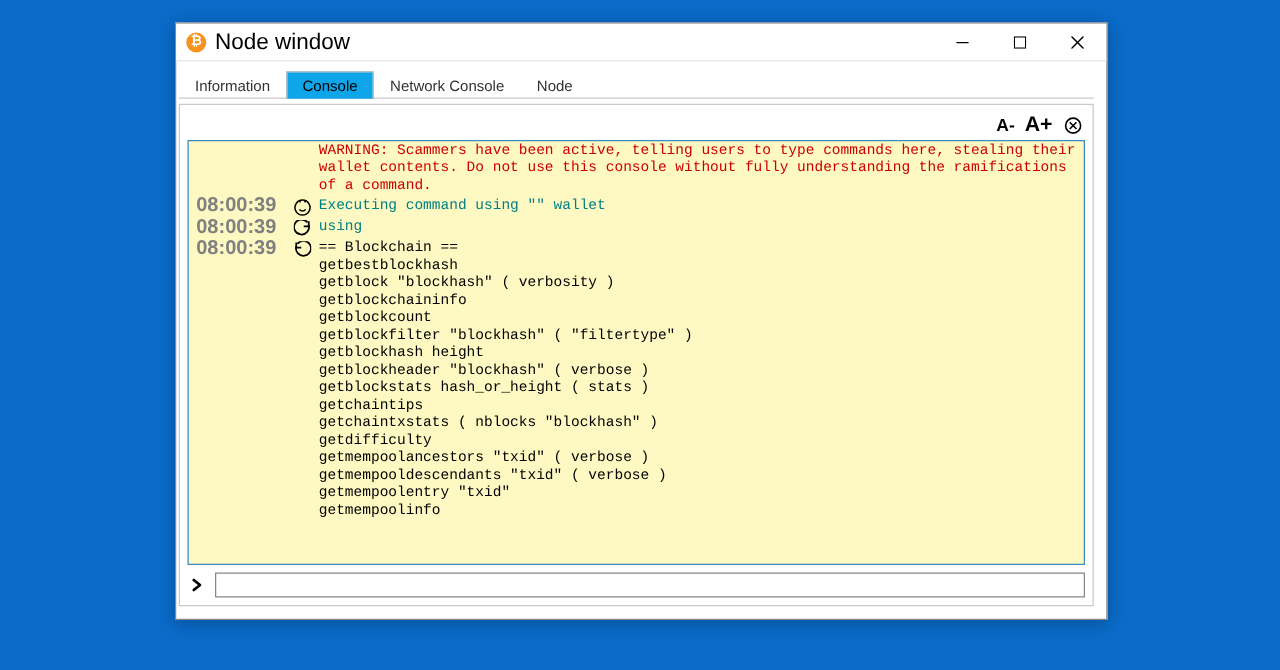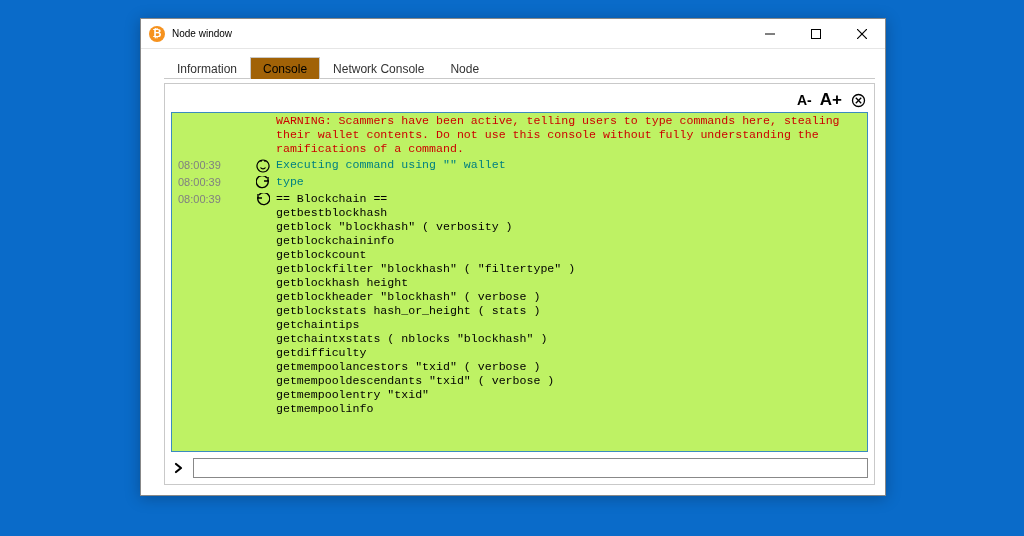--- a/index.html
+++ b/index.html
@@ -45,21 +45,21 @@
     margin-right: 7px;
   }
   .titlebar .app-icon span {
     color: #fff;
     font-weight: bold;
     font-size: 11px;
     line-height: 1;
   }
   .titlebar .title {
     flex: 1;
-    font-size: 10px;
+    font-size: 18px;
     color: #000;
   }
   .win-controls {
     display: flex;
     height: 100%;
   }
   .win-btn {
     width: 46px;
     height: 100%;
     display: flex;
@@ -68,21 +68,21 @@
     background: transparent;
     border: none;
     cursor: pointer;
   }
   .win-btn svg { stroke: #000; }
   .win-btn:last-child svg { stroke: #000; }
   .content {
     flex: 1;
     display: flex;
     flex-direction: column;
-    padding: 6px 10px 10px 23px;
+    padding: 6px 10px 10px 2px;
   }
   .tabs {
     display: flex;
     align-items: flex-end;
     height: 24px;
     margin-bottom: 4px;
     border-bottom: 1px solid #c9c9c9;
   }
   .tab {
     padding: 4px 12px 3px 12px;
@@ -90,21 +90,21 @@
     color: #333;
     border: 1px solid transparent;
     border-bottom: none;
     margin-bottom: -1px;
     cursor: pointer;
     background: transparent;
   }
   .tab.active {
     border-color: #c9c9c9;
     border-bottom-color: #fff;
-    background: #a16207;
+    background: #0ea5e9;
     color: #000;
     font-weight: 500;
   }
   .tabpage {
     flex: 1;
     border: 1px solid #c9c9c9;
     background: #fff;
     display: flex;
     flex-direction: column;
     padding: 4px 6px 6px 6px;
@@ -129,21 +129,21 @@
     width: 16px;
     height: 16px;
     display: inline-flex;
     align-items: center;
     justify-content: center;
     cursor: pointer;
   }
   .console {
     flex: 1;
     border: 1px solid #3a8bbf;
-    background: #bef264;
+    background: #fef9c3;
     overflow: hidden;
     position: relative;
   }
   .console-scroll {
     position: absolute;
     left: 0; right: 0; top: 0; bottom: 0;
     overflow-y: scroll;
     font-family: "Consolas","Courier New",monospace;
     font-size: 11.6px;
     line-height: 14px;
@@ -151,21 +151,22 @@
   }
   .row {
     display: flex;
     padding: 1px 6px 1px 6px;
   }
   .tscol {
     width: 72px;
     min-width: 72px;
     color: #808080;
     font-family: "Segoe UI", Arial, sans-serif;
-    font-size: 11px;
+    font-size: 16px;
+    font-weight: bold;
   }
   .iconcol {
     width: 26px;
     min-width: 26px;
     display: flex;
     align-items: flex-start;
     justify-content: center;
     padding-top: 1px;
   }
   .msgcol {
@@ -277,21 +278,21 @@
           </div>
 
           <div class="row">
             <div class="tscol">08:00:39</div>
             <div class="iconcol">
               <svg width="14" height="14" viewBox="0 0 14 14">
                   <path d="M11 2 A6 6 0 1 0 12 4" fill="none" stroke="#000" stroke-width="1.4"></path>
                   <path d="M12 1 L12 5 L8 5" fill="none" stroke="#000" stroke-width="1.4"></path>
                 </svg>
             </div>
-            <div class="msgcol msg-cmd">type</div>
+            <div class="msgcol msg-cmd">using</div>
           </div>
 
           <div class="row">
             <div class="tscol">08:00:39</div>
             <div class="iconcol">
               <svg width="14" height="14" viewBox="0 0 14 14">
                   <path d="M3 2 A6 6 0 1 1 2 4" fill="none" stroke="#000" stroke-width="1.4"></path>
                   <path d="M2 1 L2 5 L6 5" fill="none" stroke="#000" stroke-width="1.4"></path>
                 </svg>
             </div>

